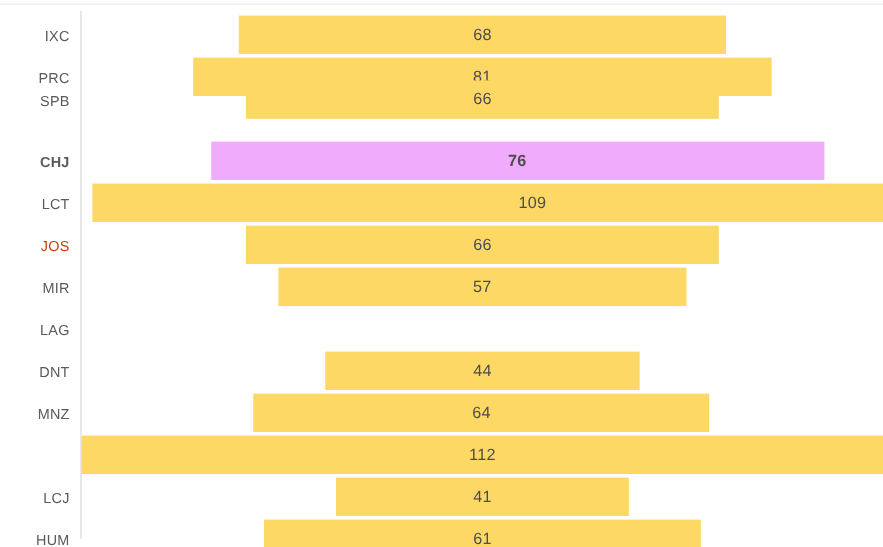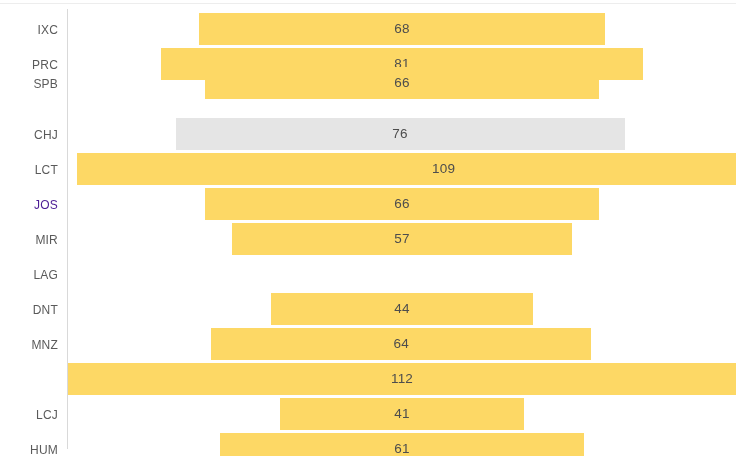--- a/index.html
+++ b/index.html
@@ -99,34 +99,34 @@
         <div class="bar" style="left: 160.62px; width: 482.76px; background: rgb(253, 216, 101);">
           <span class="bar-value" style="color: rgb(77, 77, 77);">81</span>
         </div>
       </div>
       <div class="row" style="top: 66px; text-align: right;">
         <div class="cat-label" style="color: rgb(90, 90, 90);">SPB</div>
         <div class="bar" style="left: 205.32px; width: 393.36px; background: rgb(253, 216, 101);">
           <span class="bar-value" style="color: rgb(77, 77, 77);">66</span>
         </div>
       </div>
-      <div class="row" style="top: 117px;">
+      <div class="row" style="top: 117px; font-weight: bold;">
         <div class="cat-label" style="color: rgb(90, 90, 90);">CHJ</div>
-        <div class="bar" style="left: 175.52px; width: 449px; background: #e5e5e5;">
+        <div class="bar" style="left: 175.52px; width: 511px; background: #f0abfc;">
           <span class="bar-value" style="color: rgb(77, 77, 77);">76</span>
         </div>
       </div>
       <div class="row" style="top: 152px;">
         <div class="cat-label" style="color: rgb(90, 90, 90);">LCT</div>
         <div class="bar" style="left: 77.18px; width: 733px; background: rgb(253, 216, 101);">
           <span class="bar-value" style="color: rgb(77, 77, 77);">109</span>
         </div>
       </div>
       <div class="row" style="top: 187px;">
-        <div class="cat-label" style="color: #4c1d95;">JOS</div>
+        <div class="cat-label" style="color: #c2410c;">JOS</div>
         <div class="bar" style="left: 205.32px; width: 393.36px; background: rgb(253, 216, 101);">
           <span class="bar-value" style="color: rgb(77, 77, 77);">66</span>
         </div>
       </div>
       <div class="row" style="top: 222px;">
         <div class="cat-label" style="color: rgb(90, 90, 90);">MIR</div>
         <div class="bar" style="left: 232.14px; width: 339.72px; background: rgb(253, 216, 101);">
           <span class="bar-value" style="color: rgb(77, 77, 77);">57</span>
         </div>
       </div>

